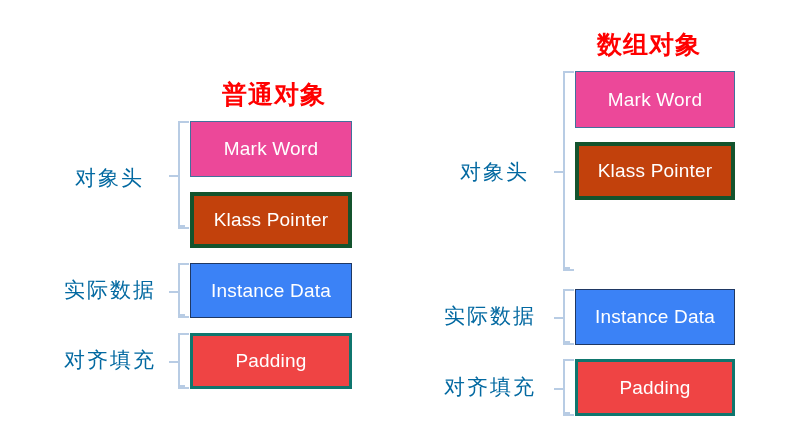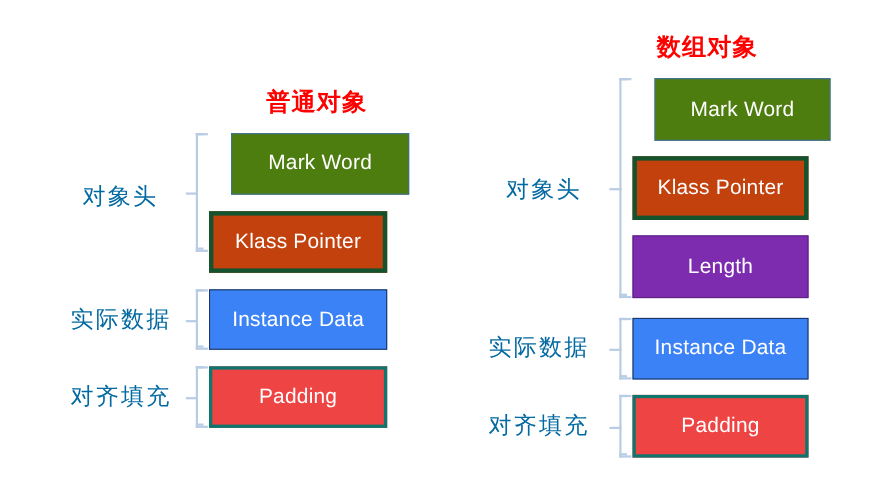--- a/index.html
+++ b/index.html
@@ -15,21 +15,21 @@
     overflow: hidden;
     font-family: "Liberation Sans", sans-serif;
   }
 
   
   .diagram-title {
     position: absolute;
     color: #FF0000;
     font-family: "Liberation Serif", serif;
     font-weight: bold;
-    font-size: 22px;
+    font-size: 25px;
     letter-spacing: 1px;
     white-space: nowrap;
   }
 
   
   .row-label {
     position: absolute;
     color: #0369a1;
     font-family: "Liberation Serif", serif;
     font-size: 21px;
@@ -45,21 +45,21 @@
     box-sizing: border-box;
     display: flex;
     align-items: center;
     justify-content: center;
     color: #ffffff;
     font-family: "Liberation Sans", sans-serif;
     font-size: 19px;
     letter-spacing: 0.2px;
     white-space: nowrap;
   }
-  .mem-box.blue      { background: #4d7c0f; border: 1px solid #41719C; margin-left: 20px; }
+  .mem-box.blue      { background: #ec4899; border: 1px solid #41719C; }
   .mem-box.green     { background: #c2410c; border: 4px solid #14532d; }
   .mem-box.purple    { background: #7D2CAF; border: 1px solid #5B2080; }
   .mem-box.darkblue  { background: #3b82f6; border: 1px solid #1F3864; }
   .mem-box.orange    { background: #ef4444; border: 3px solid #0f766e; }
 
   
   .bracket {
     position: absolute;
     box-sizing: border-box;
     border-left: 2px solid #B8CCE4;
@@ -85,21 +85,21 @@
     border-top: 2px solid #B8CCE4;
   }
   .bracket .cap-top { top: -2px; }
   .bracket .cap-bot { bottom: 0; }
 </style>
 </head>
 <body>
 
 <div id="canvas">
 
-  <div class="diagram-title" style="left:222px; top:78px;margin-left:20px;">普通对象</div>
+  <div class="diagram-title" style="left:222px; top:78px;">普通对象</div>
 
   <div class="row-label" style="left:75px; top:166px; height:24px;">对象头</div>
   <div class="bracket" style="left:178px; top:121px; width:11px; height:108px;">
     <span class="cap-top"></span>
     <span class="cap-bot"></span>
   </div>
 
   <div class="mem-box blue" style="left:190px; top:121px; width:162px; height:56px;">Mark Word</div>
 
   <div class="mem-box green" style="left:190px; top:192px; width:162px; height:56px;">Klass Pointer</div>
@@ -125,21 +125,20 @@
   <div class="row-label" style="left:460px; top:160px; height:24px;">对象头</div>
   <div class="bracket" style="left:563px; top:71px; width:11px; height:200px;">
     <span class="cap-top"></span>
     <span class="cap-bot"></span>
   </div>
 
   <div class="mem-box blue" style="left:575px; top:71px; width:160px; height:57px;">Mark Word</div>
 
   <div class="mem-box green" style="left:575px; top:142px; width:160px; height:58px;">Klass Pointer</div>
 
-  <div class="mem-box purple" style="left:575px; top:214px; width:160px; height:57px;">Length</div>
 
   <div class="row-label" style="left:444px; top:304px; height:24px;">实际数据</div>
   <div class="bracket" style="left:563px; top:289px; width:11px; height:56px;">
     <span class="cap-top"></span>
     <span class="cap-bot"></span>
   </div>
 
   <div class="mem-box darkblue" style="left:575px; top:289px; width:160px; height:56px;">Instance Data</div>
 
   <div class="row-label" style="left:444px; top:375px; height:24px;">对齐填充</div>

